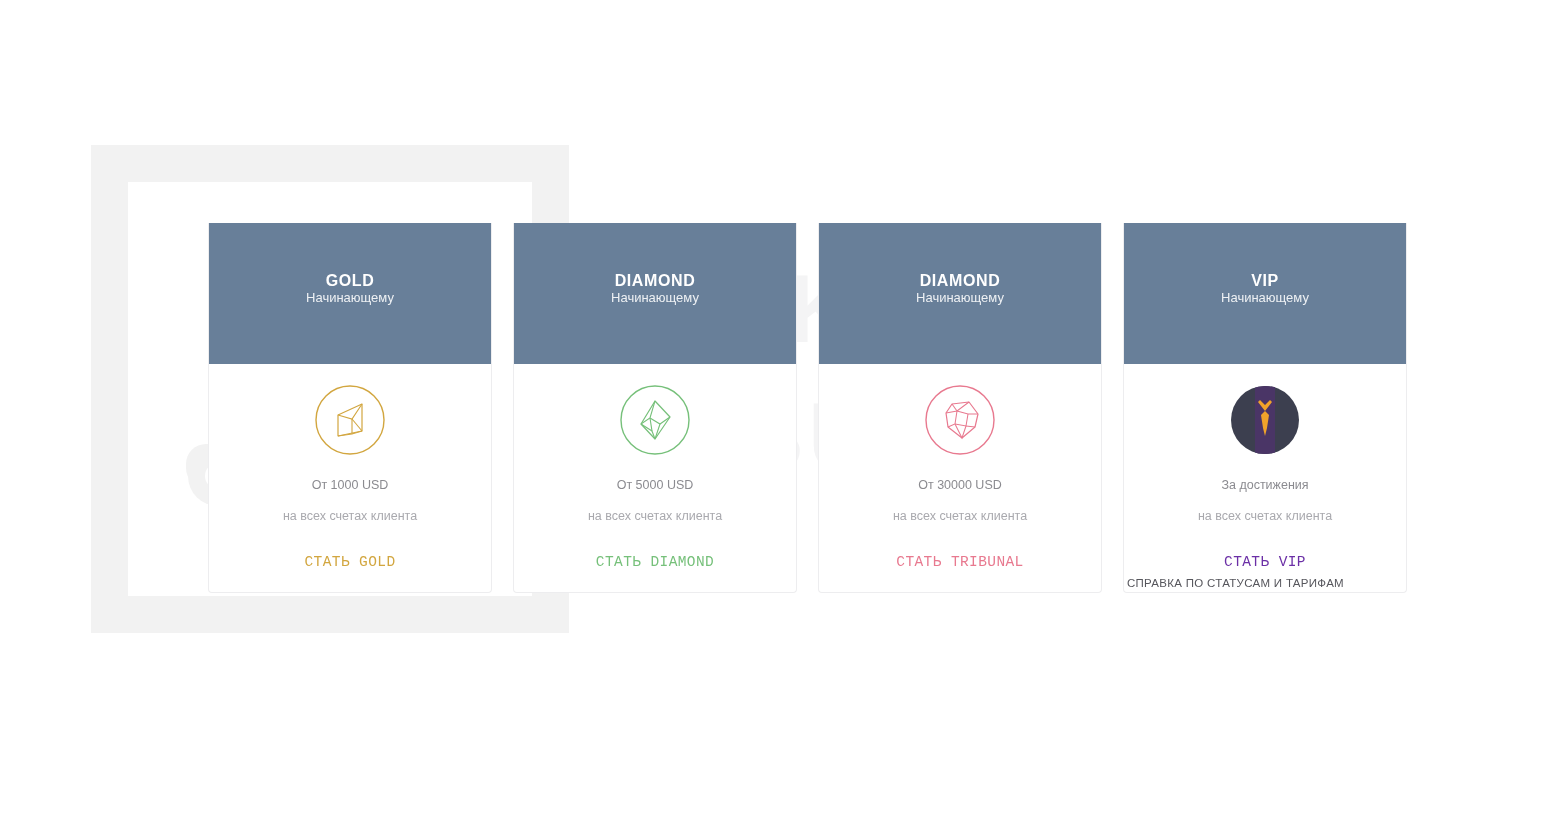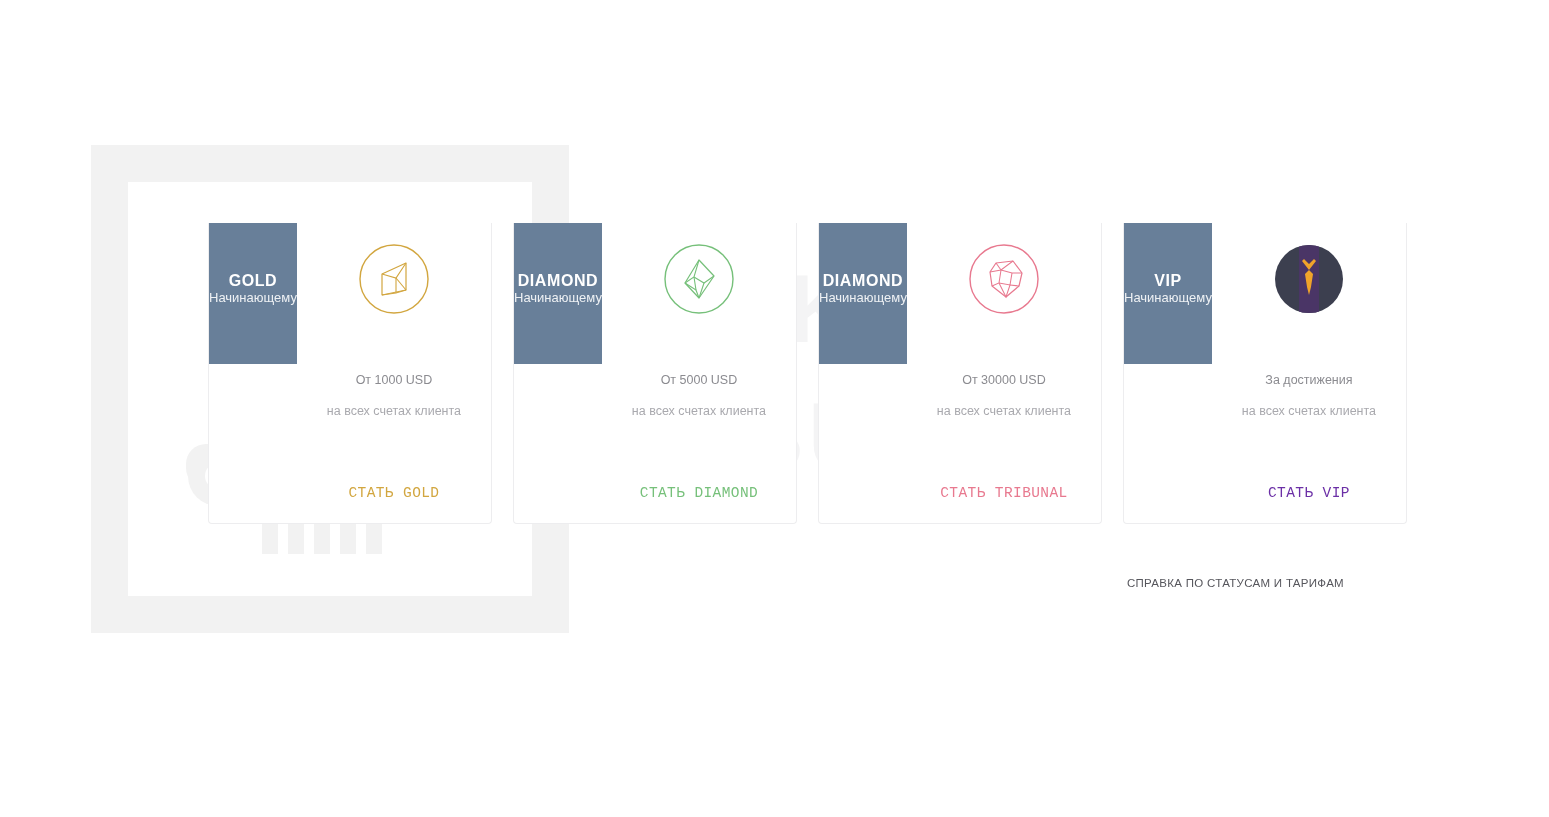--- a/index.html
+++ b/index.html
@@ -51,21 +51,21 @@
     display:flex;
     gap:21px;
   }
   .tier-card {
     width:284px;
     background:#ffffff;
     border:1px solid #ededef;
     border-top:none;
     border-radius:0 0 4px 4px;
     display:flex;
-    flex-direction:row;
+    flex-direction:column;
   }
   .card-header {
     height:141px;
     background:#687f99;
     display:flex;
     flex-direction:column;
     align-items:center;
     justify-content:flex-start;
     padding-top:49px;
   }
@@ -80,21 +80,20 @@
     font-size:13px;
     font-weight:400;
   }
   .card-body {
     flex:1;
     display:flex;
     flex-direction:column;
     align-items:center;
     padding-top:20px;
     padding-bottom:22px;
-    gap:36px;
   }
   .card-icon {
     width:72px; height:72px;
     display:flex; align-items:center; justify-content:center;
   }
   .price-block {
     margin-top:22px;
     text-align:center;
     line-height:15px;
   }

